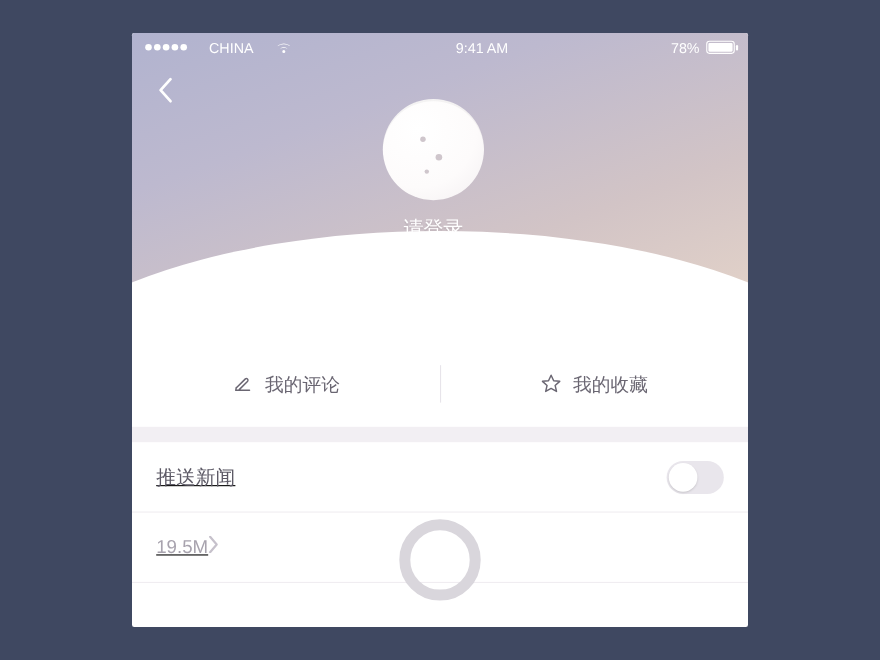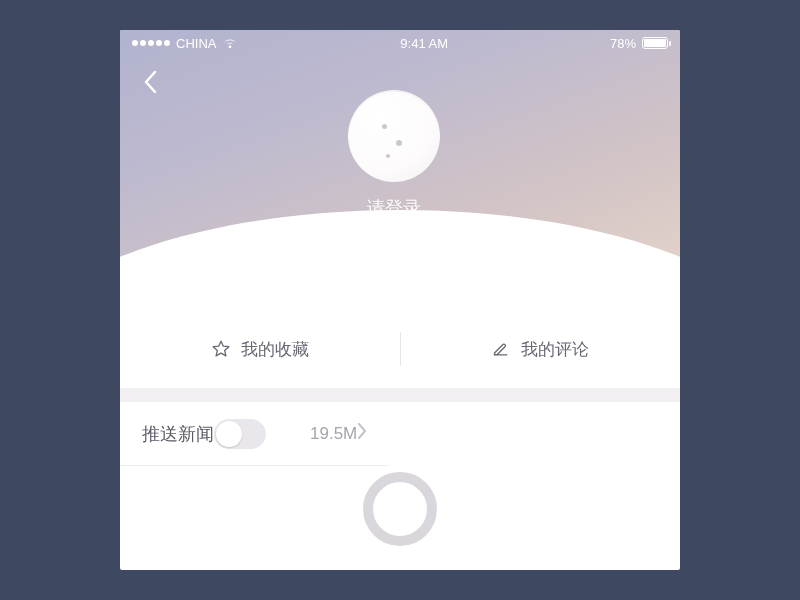--- a/index.html
+++ b/index.html
@@ -39,21 +39,21 @@
   .status-bar {
     height: 22px;
     display: flex;
     align-items: center;
     justify-content: space-between;
     padding: 4px 12px 0 12px;
     color: #fff;
     font-size: 13px;
     font-weight: 500;
   }
-  .status-left { display: flex; align-items: center; gap: 6px; }
+  .status-left { display: flex; align-items: center; gap: 20px; }
   .dots { display: flex; gap: 2px; }
   .dots span { width: 6px; height: 6px; border-radius: 50%; background: #fff; display: inline-block; }
   .wifi-icon { display: inline-flex; }
   .status-right { display: flex; align-items: center; gap: 6px; }
   .battery {
     width: 26px; height: 12px; border: 1.5px solid #fff; border-radius: 3px; position: relative;
   }
   .battery::after { content: ""; position: absolute; right: -4px; top: 3px; width: 2px; height: 5px; background: #fff; border-radius: 1px; }
   .battery-fill { position: absolute; inset: 1px; background: #fff; border-radius: 1px; }
 
@@ -106,21 +106,21 @@
     justify-content: center;
     gap: 10px;
     color: #6a6672;
     font-size: 17px;
     cursor: pointer;
   }
   .quick-item svg { display: block; }
 
   .gap { height: 14px; background: #f2eff3; }
 
-  .settings { display: flex; flex-direction: row; }
+  .settings { display: flex; flex-direction: column; text-decoration: underline; }
   .row {
     height: 64px;
     display: flex;
     align-items: center;
     padding: 0 22px;
     border-bottom: 1px solid #f0edf1;
     color: #5d5a66;
     font-size: 18px;
   }
   .row .label { flex: 1; }
@@ -188,29 +188,29 @@
         </div>
       <div class="login-label">请登录</div>
     </div>
 
     <div class="curve-mask"></div>
   </div>
 
   <div class="quick-row">
     <div class="quick-item">
       <svg width="20" height="20" viewBox="0 0 24 24">
+          <path d="M4 19h15M5 16l9.5-9.5a1.8 1.8 0 0 1 2.5 2.5L7.5 18.5 4 19l.5-3Z" fill="none" stroke="#6a6672" stroke-width="1.6" stroke-linecap="round" stroke-linejoin="round"></path>
+        </svg>
+      <span>我的评论</span>
+    </div>
+    <div class="quick-item">
+      <svg width="20" height="20" viewBox="0 0 24 24">
           <path d="m12 2.6 2.8 6 6.6.6-5 4.5 1.5 6.5L12 16.9l-5.9 3.3 1.5-6.5-5-4.5 6.6-.6L12 2.6Z" fill="none" stroke="#6a6672" stroke-width="1.6" stroke-linejoin="round"></path>
         </svg>
       <span>我的收藏</span>
-    </div>
-    <div class="quick-item">
-      <svg width="20" height="20" viewBox="0 0 24 24">
-          <path d="M4 19h15M5 16l9.5-9.5a1.8 1.8 0 0 1 2.5 2.5L7.5 18.5 4 19l.5-3Z" fill="none" stroke="#6a6672" stroke-width="1.6" stroke-linecap="round" stroke-linejoin="round"></path>
-        </svg>
-      <span>我的评论</span>
     </div>
   </div>
 
   <div class="gap"></div>
 
   <div class="settings">
     <div class="row">
       <span class="label">推送新闻</span>
       <span class="toggle"></span>
     </div>

